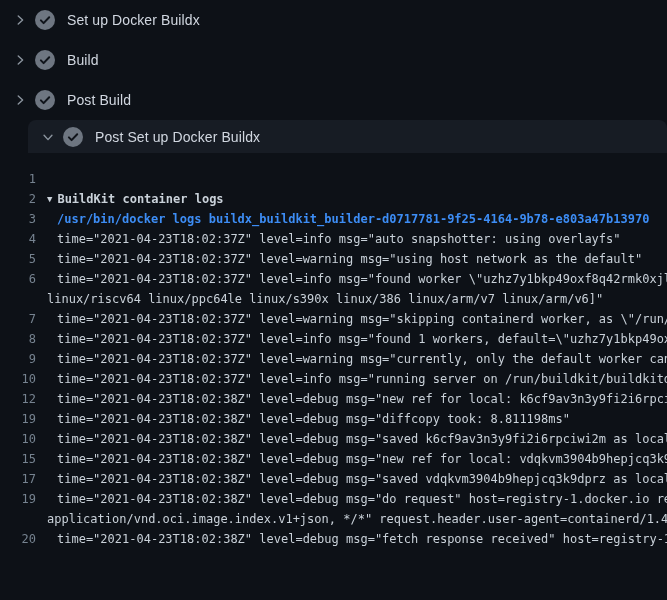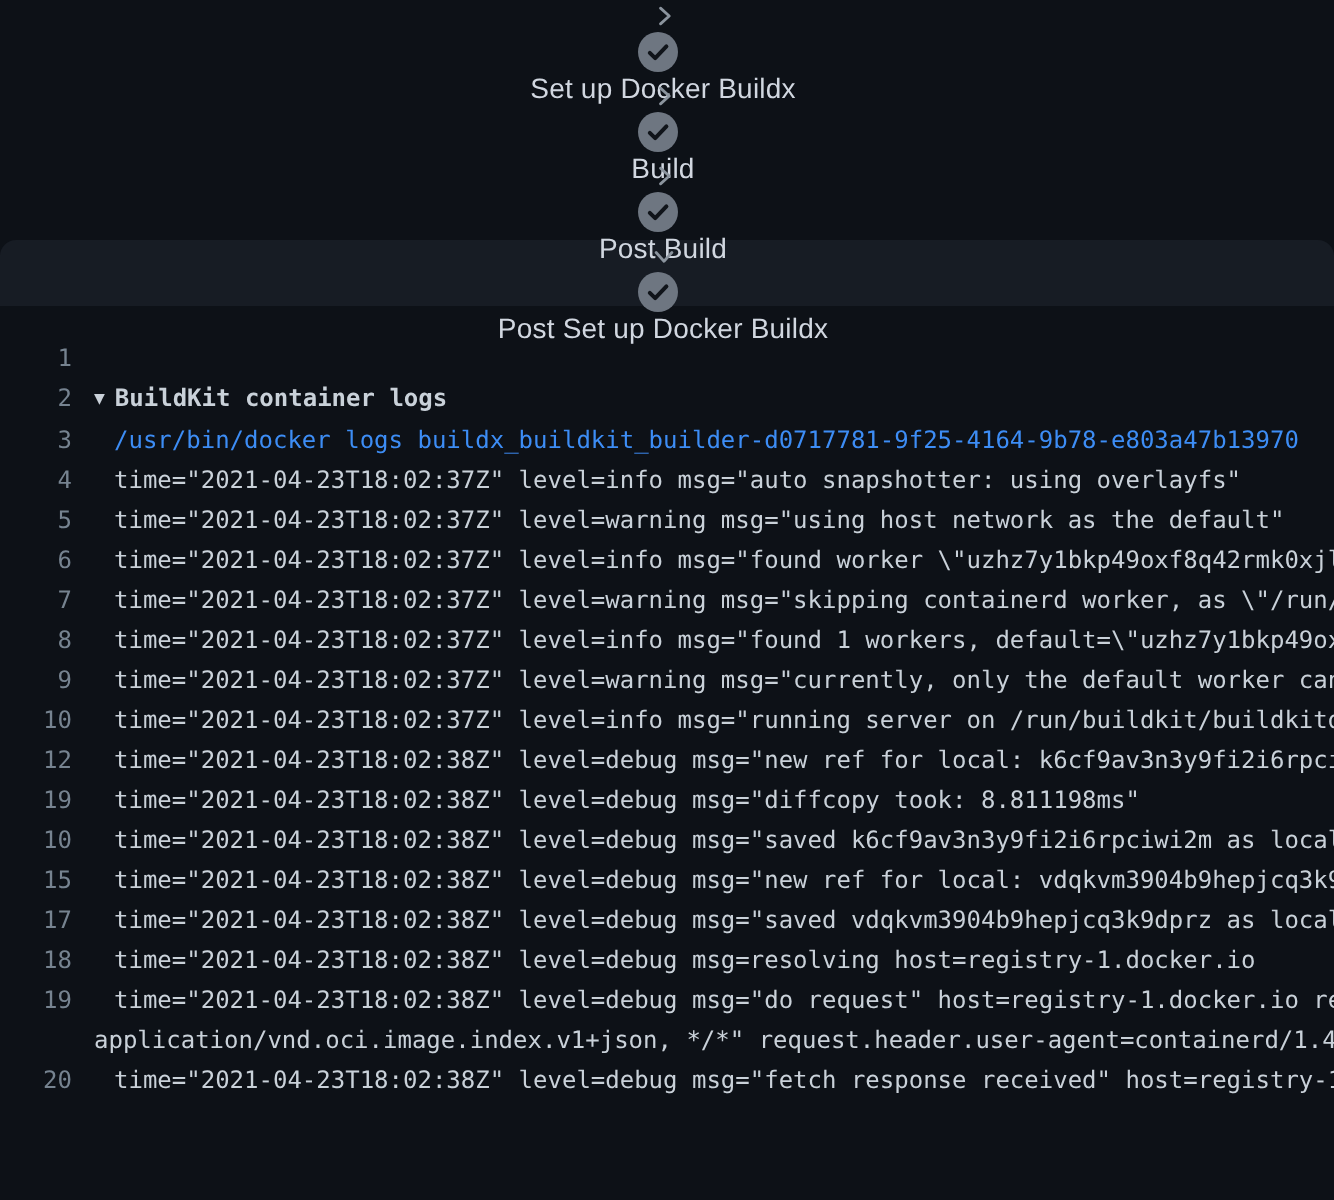--- a/index.html
+++ b/index.html
@@ -9,25 +9,26 @@
   }
   *{box-sizing:border-box;}
   html,body{margin:0;padding:0;}
   body{
     width:667px;height:600px;overflow:hidden;
     background:var(--page-bg);
     font-family:"Liberation Sans",sans-serif;
   }
   .step-row{
     display:flex;align-items:center;height:40px;
-    padding:0 16px 0 12px;cursor:pointer;flex-direction:column;
+    padding:0 16px 0 12px;cursor:pointer;
   }
   .step-row.expanded{
     height:33px;background:var(--header-bg);
     border-radius:8px 8px 0 0;
+    margin-left:28px;
   }
   .chev{
     width:16px;display:flex;align-items:center;justify-content:center;
     color:var(--chevron-color);flex:0 0 16px;
   }
   .step-icon{
     margin:0 12px 0 7px;display:flex;align-items:center;
     color:var(--icon-gray);flex:0 0 20px;
   }
   .step-title{
@@ -39,21 +40,21 @@
     font-family:"DejaVu Sans Mono",monospace;
     font-size:12px;line-height:20px;
   }
   .log-line{display:flex;white-space:pre;}
   .ln{
     flex:0 0 47px;text-align:right;padding-right:11px;
     color:var(--line-number-color);cursor:pointer;
   }
   .txt{color:var(--log-text-color);}
   .txt.ind1{padding-left:10px;}
-  .txt.command{color:var(--command-color);font-weight:normal;}
+  .txt.command{color:var(--command-color);font-weight:bold;}
   .txt.group{cursor:pointer;font-weight:bold;}
   .marker{
     display:inline-block;font-size:9px;margin-right:5px;
     vertical-align:1px;color:var(--log-text-color);
   }
 </style>
 </head>
 <body>
 
 <div>
@@ -120,27 +121,26 @@
 
 </div>
 
 <div class="logs" id="log-lines">
     <div class="log-line"><span class="ln">1</span></div>
     <div class="log-line"><span class="ln">2</span><span class="txt group"><span class="marker">▼</span>BuildKit container logs</span></div>
     <div class="log-line"><span class="ln">3</span><span class="txt command ind1">/usr/bin/docker logs buildx_buildkit_builder-d0717781-9f25-4164-9b78-e803a47b13970</span></div>
     <div class="log-line"><span class="ln">4</span><span class="txt plain ind1">time="2021-04-23T18:02:37Z" level=info msg="auto snapshotter: using overlayfs"</span></div>
     <div class="log-line"><span class="ln">5</span><span class="txt plain ind1">time="2021-04-23T18:02:37Z" level=warning msg="using host network as the default"</span></div>
     <div class="log-line"><span class="ln">6</span><span class="txt plain ind1">time="2021-04-23T18:02:37Z" level=info msg="found worker \"uzhz7y1bkp49oxf8q42rmk0xjlw</span></div>
-    <div class="log-line"><span class="ln"></span></div>
+    <div class="log-line"><span class="ln"></span><span class="txt plain">linux/riscv64 linux/ppc64le linux/s390x linux/386 linux/arm/v7 linux/arm/v6]"</span></div>
     <div class="log-line"><span class="ln">7</span><span class="txt plain ind1">time="2021-04-23T18:02:37Z" level=warning msg="skipping containerd worker, as \"/run/c</span></div>
     <div class="log-line"><span class="ln">8</span><span class="txt plain ind1">time="2021-04-23T18:02:37Z" level=info msg="found 1 workers, default=\"uzhz7y1bkp49oxf</span></div>
     <div class="log-line"><span class="ln">9</span><span class="txt plain ind1">time="2021-04-23T18:02:37Z" level=warning msg="currently, only the default worker can"</span></div>
     <div class="log-line"><span class="ln">10</span><span class="txt plain ind1">time="2021-04-23T18:02:37Z" level=info msg="running server on /run/buildkit/buildkitd"</span></div>
     <div class="log-line"><span class="ln">12</span><span class="txt plain ind1">time="2021-04-23T18:02:38Z" level=debug msg="new ref for local: k6cf9av3n3y9fi2i6rpciw</span></div>
     <div class="log-line"><span class="ln">19</span><span class="txt plain ind1">time="2021-04-23T18:02:38Z" level=debug msg="diffcopy took: 8.811198ms"</span></div>
     <div class="log-line"><span class="ln">10</span><span class="txt plain ind1">time="2021-04-23T18:02:38Z" level=debug msg="saved k6cf9av3n3y9fi2i6rpciwi2m as local.s</span></div>
     <div class="log-line"><span class="ln">15</span><span class="txt plain ind1">time="2021-04-23T18:02:38Z" level=debug msg="new ref for local: vdqkvm3904b9hepjcq3k9d</span></div>
     <div class="log-line"><span class="ln">17</span><span class="txt plain ind1">time="2021-04-23T18:02:38Z" level=debug msg="saved vdqkvm3904b9hepjcq3k9dprz as local.s</span></div>
-    <div class="log-line"><span class="ln">18</span><span class="txt plain ind1">time="2021-04-23T18:02:38Z" level=debug msg=resolving host=registry-1.docker.io</span></div>
     <div class="log-line"><span class="ln">19</span><span class="txt plain ind1">time="2021-04-23T18:02:38Z" level=debug msg="do request" host=registry-1.docker.io req</span></div>
     <div class="log-line"><span class="ln"></span><span class="txt plain">application/vnd.oci.image.index.v1+json, */*" request.header.user-agent=containerd/1.4.4</span></div>
     <div class="log-line"><span class="ln">20</span><span class="txt plain ind1">time="2021-04-23T18:02:38Z" level=debug msg="fetch response received" host=registry-1.</span></div>
   </div>
 
 </body></html>

